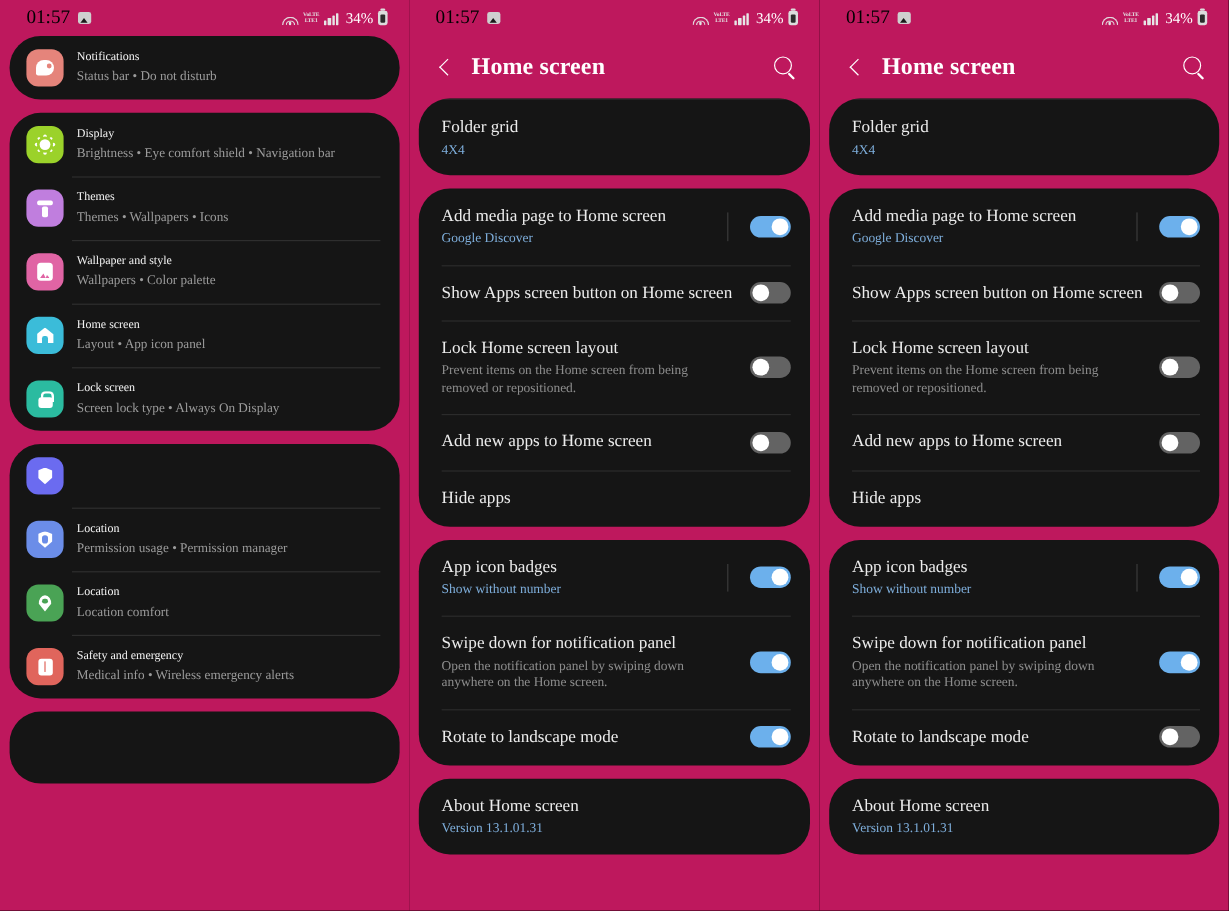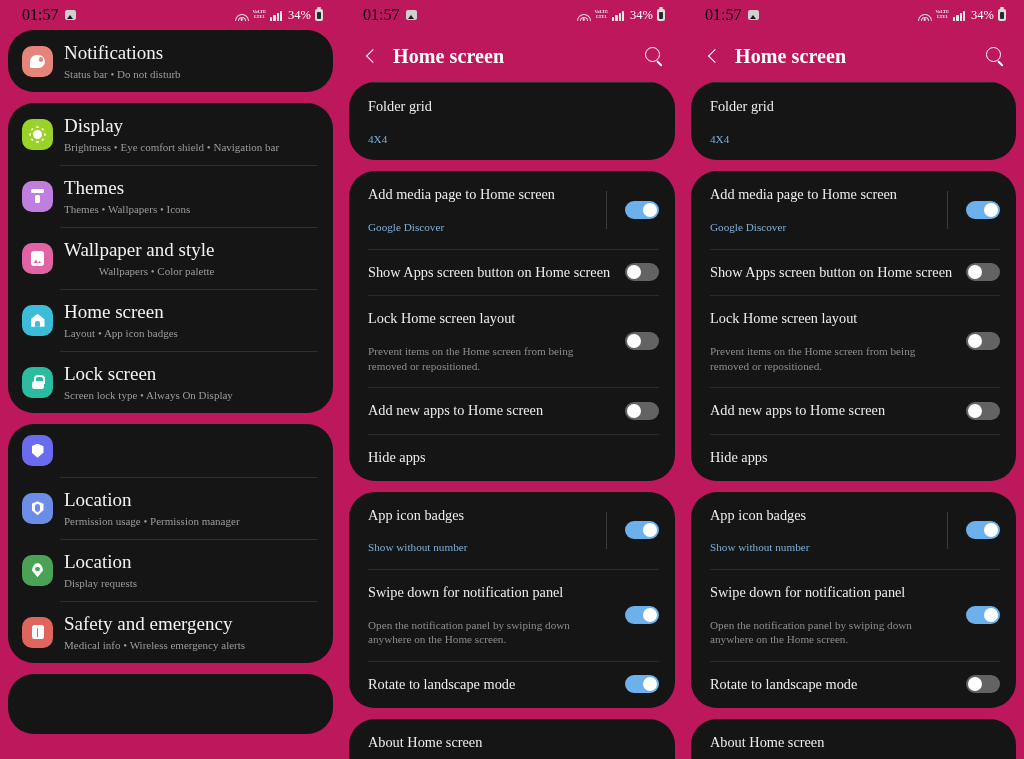--- a/index.html
+++ b/index.html
@@ -109,21 +109,21 @@
   .srow + .srow::before{
     content:""; position:absolute; left:52px; right:16px; top:0;
     height:1px; background:#2e2e2e;
   }
   .sicon{
     width:31px; height:31px; border-radius:10px; flex:none; margin-right:11px;
     display:flex; align-items:center; justify-content:center;
     position:relative;
   }
   .stext{ min-width:0; }
-  .stitle{ color:#f2f2f2; font-size:19px; line-height:1.25; }
+  .stitle{ color:#f2f2f2; font-size:10px; line-height:1.25; }
   .ssub{ color:#9b9b9b; font-size:11px; margin-top:2px; line-height:1.3;text-align:right; }
 
   
   .g-bell{ width:15px;height:13px;background:#fff;border-radius:7px 7px 7px 2px; position:relative;}
   .g-bell::after{content:"";position:absolute;right:2px;top:2.5px;width:4.5px;height:4.5px;border-radius:50%;background:#e5847b;}
   .g-sun{ width:9px;height:9px;border-radius:50%;background:#fff;box-shadow:0 0 0 2.2px #9bd22a,0 -7px 0 -3px #fff,0 7px 0 -3px #fff,-7px 0 0 -3px #fff,7px 0 0 -3px #fff,5px 5px 0 -3.3px #fff,-5px -5px 0 -3.3px #fff,5px -5px 0 -3.3px #fff,-5px 5px 0 -3.3px #fff;}
   .g-wall{ width:13px;height:15px;border-radius:3px;background:#fff;position:relative;}
   .g-wall::after{content:"";position:absolute;left:2.4px;bottom:2.4px;width:8px;height:6px;background:#e064a4;clip-path:polygon(0 100%,35% 38%,58% 100%,72% 60%,100% 100%);}
   .g-brush{ width:13px;height:14px;position:relative;}
   .g-brush::before{content:"";position:absolute;top:0;left:0;width:13px;height:4px;background:#fff;border-radius:1.5px;}
@@ -142,21 +142,21 @@
   .g-warn::after{content:"";position:absolute;left:5.1px;top:2.6px;width:1.8px;height:9px;background:#e0655c;border-radius:1px;box-shadow:0 0 0 0 transparent;}
 
   
   .prow{ position:relative; padding: 14px 16px 14px 19px; display:flex; align-items:center; gap:10px; }
   .prow + .prow::before{
     content:""; position:absolute; left:19px; right:16px; top:0;
     height:1px; background:#2b2b2b;
   }
   .prow .labels{ flex:1; min-width:0; }
   .prow .ptitle{ color:#ececec; font-size:14.3px; line-height:1.3; }
-  .prow .psub{ color:#8d8d8d; font-size:11.2px; line-height:1.32; margin-top:16px; }
+  .prow .psub{ color:#8d8d8d; font-size:11.2px; line-height:1.32; margin-top:2px; }
   .prow .psub.accent{ color:#7eaedb; }
   .prow .pdivider{
     width:1px; align-self:stretch; background:#3b3b3b; margin:6px 8px 6px 0;
   }
 
   
   .toggle{
     width:34px; height:18px; border-radius:9px; flex:none;
     position:relative; cursor:pointer;
   }
@@ -243,21 +243,21 @@
               <div class="stitle">Wallpaper and style</div>
               <div class="ssub">Wallpapers  •  Color palette</div>
             </div>
           </div>
           <div class="srow">
             <div class="sicon" style="background: rgb(59, 188, 217);">
               <span class="g-home"></span>
             </div>
             <div class="stext">
               <div class="stitle">Home screen</div>
-              <div class="ssub">Layout  •  App icon badges</div>
+              <div class="ssub">Layout  •  App icon panel</div>
             </div>
           </div>
           <div class="srow">
             <div class="sicon" style="background: rgb(43, 187, 160);">
               <span class="g-lock"></span>
             </div>
             <div class="stext">
               <div class="stitle">Lock screen</div>
               <div class="ssub">Screen lock type  •  Always On Display</div>
             </div>
@@ -277,21 +277,21 @@
               <div class="stitle">Location</div>
               <div class="ssub">Permission usage  •  Permission manager</div>
             </div>
           </div>
           <div class="srow">
             <div class="sicon" style="background: rgb(74, 163, 85);">
               <span class="g-pin"></span>
             </div>
             <div class="stext">
               <div class="stitle">Location</div>
-              <div class="ssub">Display requests</div>
+              <div class="ssub">Location comfort</div>
             </div>
           </div>
           <div class="srow">
             <div class="sicon" style="background: rgb(224, 101, 92);">
               <span class="g-warn"></span>
             </div>
             <div class="stext">
               <div class="stitle">Safety and emergency</div>
               <div class="ssub">Medical info  •  Wireless emergency alerts</div>
             </div>

